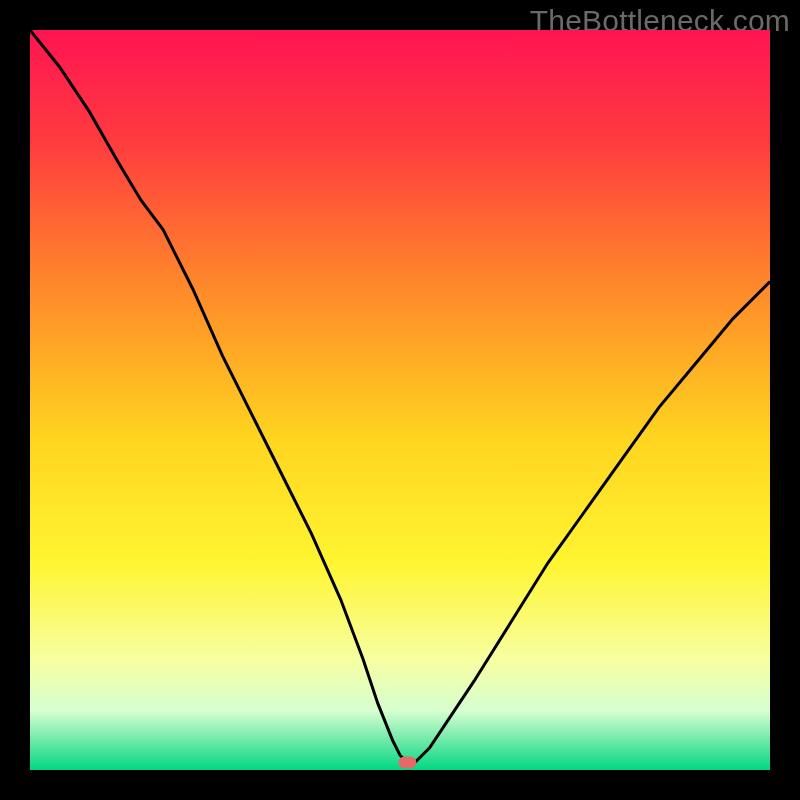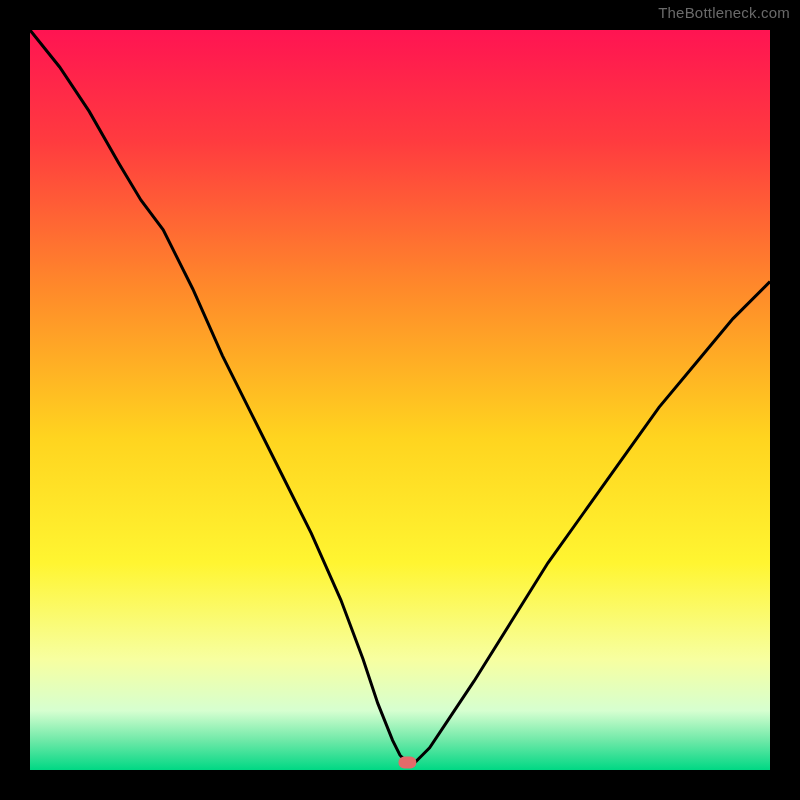--- a/index.html
+++ b/index.html
@@ -21,21 +21,21 @@
     left: 30px;
     top: 30px;
     width: 740px;
     height: 740px;
   }
   .watermark {
     position: absolute;
     top: 4px;
     right: 10px;
     font-family: Arial, Helvetica, sans-serif;
-    font-size: 15px;
+    font-size: 30px;
     font-weight: 500;
     color: #6a6a6a;
     letter-spacing: 0.2px;
   }
   svg {
     display: block;
   }
 </style>
 </head>
 <body>

